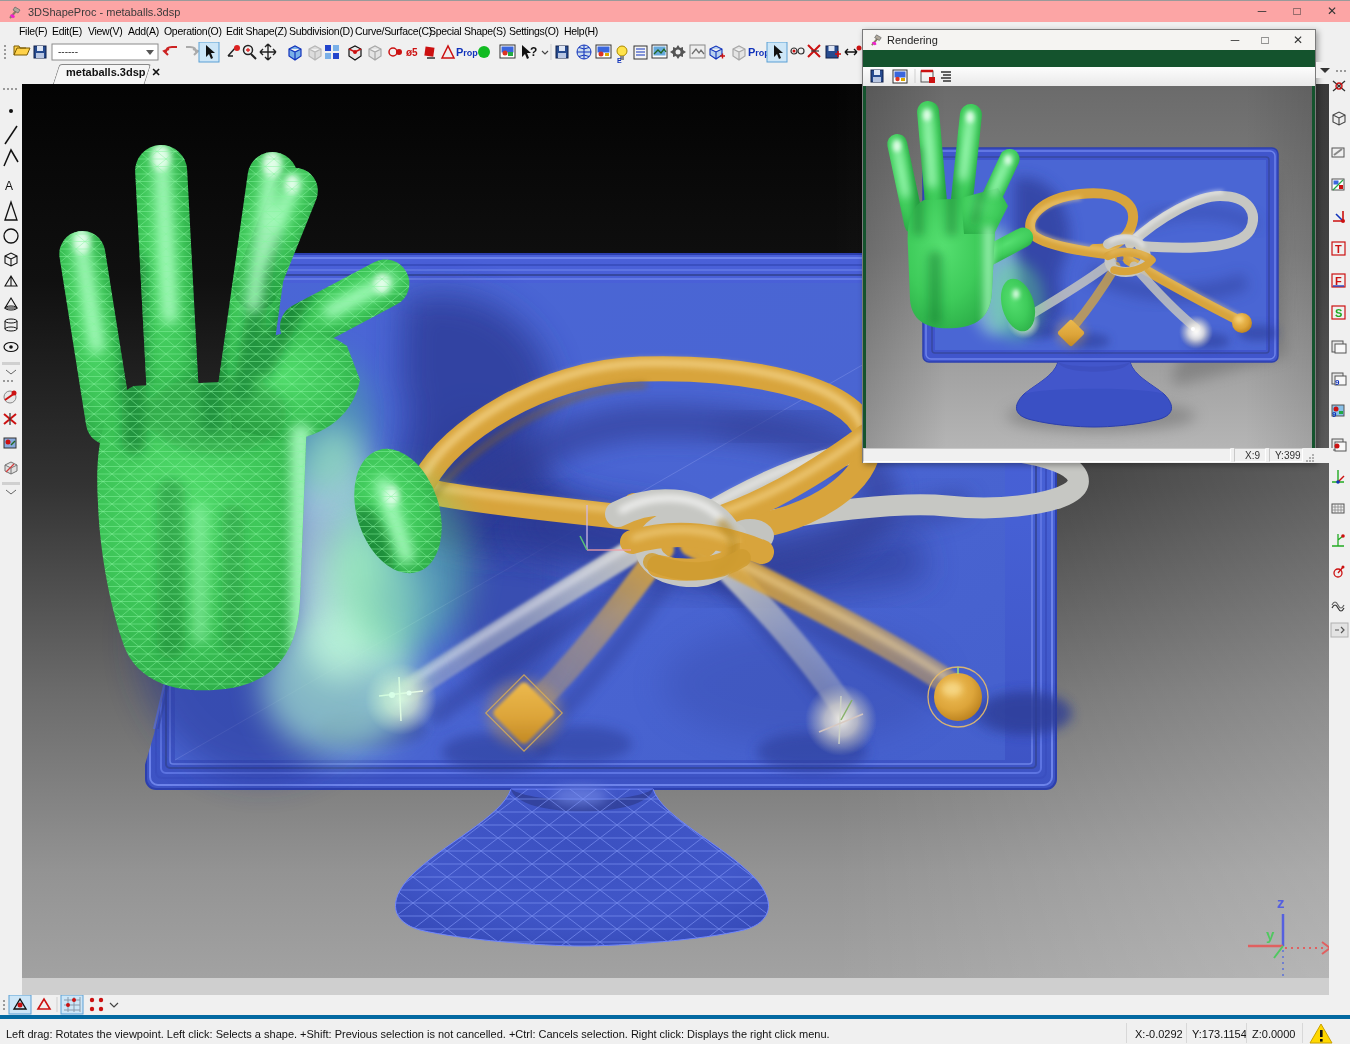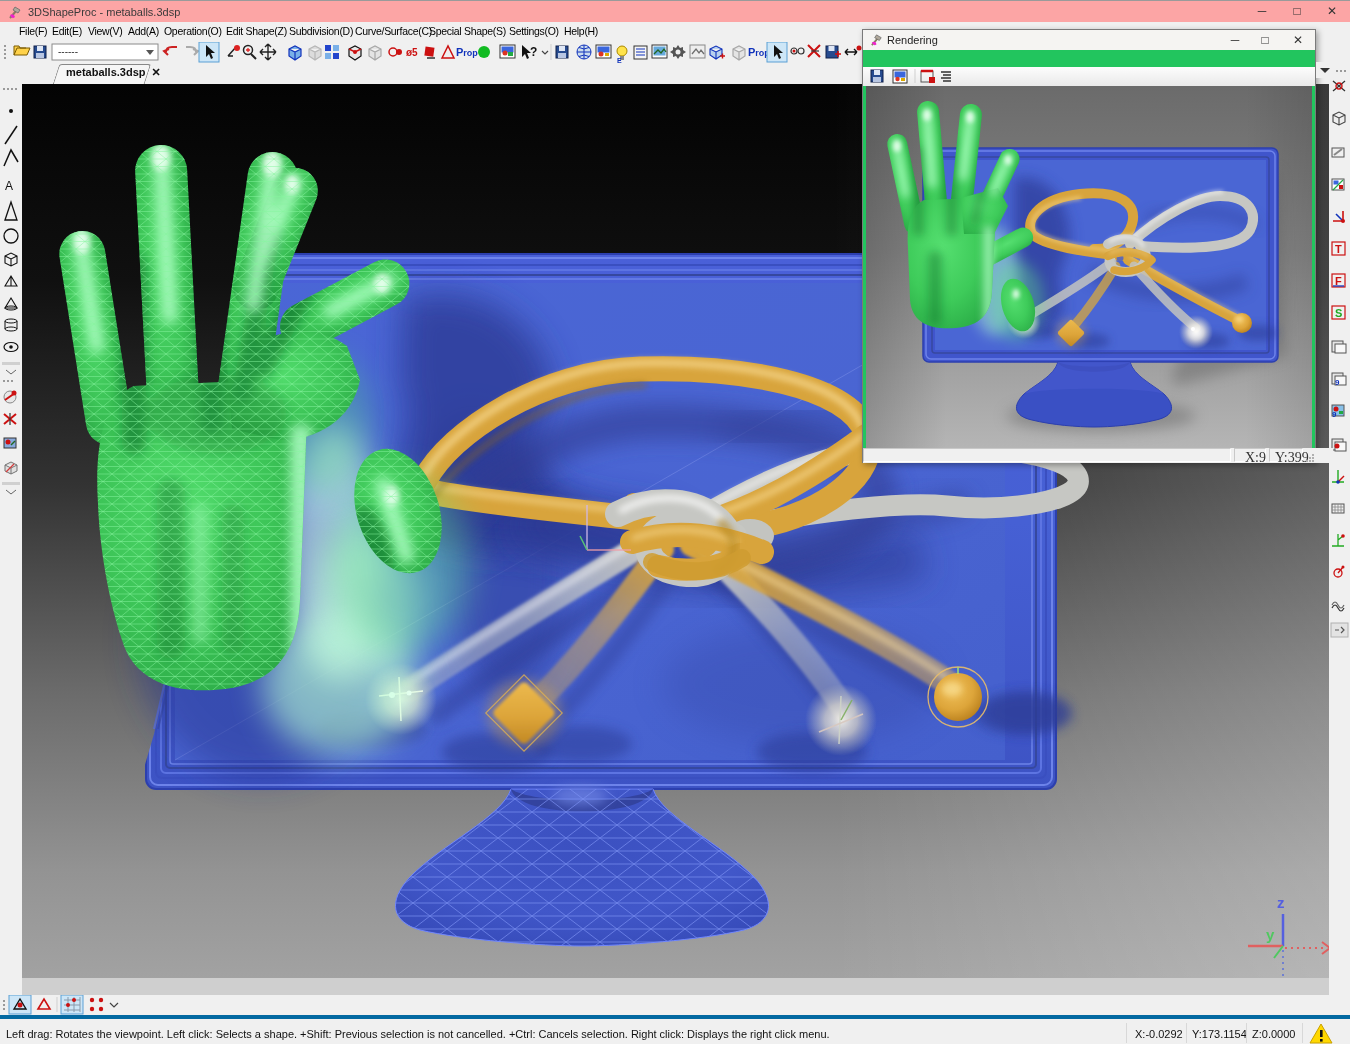--- a/index.html
+++ b/index.html
@@ -17,28 +17,28 @@
  border:1px solid #888;border-bottom:none;border-radius:3px 3px 0 0;transform:skewX(-18deg);}
 #tabtext{position:absolute;left:66px;top:3px;font-size:11px;font-weight:bold;color:#111;}
 #lefttoolbar{position:absolute;left:0;top:84px;width:22px;height:911px;background:#f0f0f0;}
 #righttoolbar{position:absolute;left:1329px;top:63px;width:21px;height:932px;background:#f0f0f0;}
 #viewport{position:absolute;left:22px;top:84px;width:1307px;height:894px;}
 #viewband{position:absolute;left:22px;top:978px;width:1307px;height:17px;background:#cfcfcf;}
 #bottombar{position:absolute;left:0;top:995px;width:1350px;height:20px;background:#f0f0f0;}
 #statusbar{position:absolute;left:0;top:1015px;width:1350px;height:29px;background:#f0f0f0;
  border-top:4px solid #0369a1;font-size:11px;color:#111;}
 #statusbar .msg{position:absolute;left:6px;top:9px;}
-#renderwin{position:absolute;left:862px;top:29px;width:454px;height:434px;background:#22c55e;
+#renderwin{position:absolute;left:862px;top:29px;width:454px;height:434px;background:#14532d;
  border:1px solid #7a7a7a;box-shadow:2px 2px 6px rgba(0,0,0,0.35);}
 #rw-title{position:absolute;left:0;top:0;width:452px;height:20px;background:#f5f4f2;font-size:11px;color:#222;}
 #rw-menu{position:absolute;left:0;top:20px;width:452px;height:17px;background:#ececec;font-size:10.5px;letter-spacing:-0.2px;color:#000;}
 #rw-menu span{position:absolute;top:1px;}
 #rw-toolbar{position:absolute;left:0;top:37px;width:452px;height:19px;background:linear-gradient(#fdfdfd,#e9e9e9);}
 #rw-view{position:absolute;left:3px;top:56px;width:446px;height:362px;}
-#rw-status{position:absolute;left:0;top:418px;width:470px;height:15px;background:#f0f0f0;font-size:14px;color:#333;font-family:Liberation Serif, serif;}
+#rw-status{position:absolute;left:0;top:418px;width:470px;height:15px;background:#f0f0f0;font-size:10px;color:#333;}
 </style>
 </head>
 <body>
 <div id="titlebar">
   <svg style="position:absolute;left:8px;top:4px;" width="15" height="15" viewBox="0 0 15 15">
     <path d="M2,13 L8,6" stroke="#8a7a60" stroke-width="2"></path>
     <path d="M7,2 L12,5 L10,8 L5,5 Z" fill="#b0a89a" stroke="#6a6a6a" stroke-width="0.8"></path>
     <path d="M2,10 q4,-2 5,2 q-3,3 -5,-2" fill="#ee22cc"></path>
   </svg>
   <span class="title">3DShapeProc - metaballs.3dsp</span>

